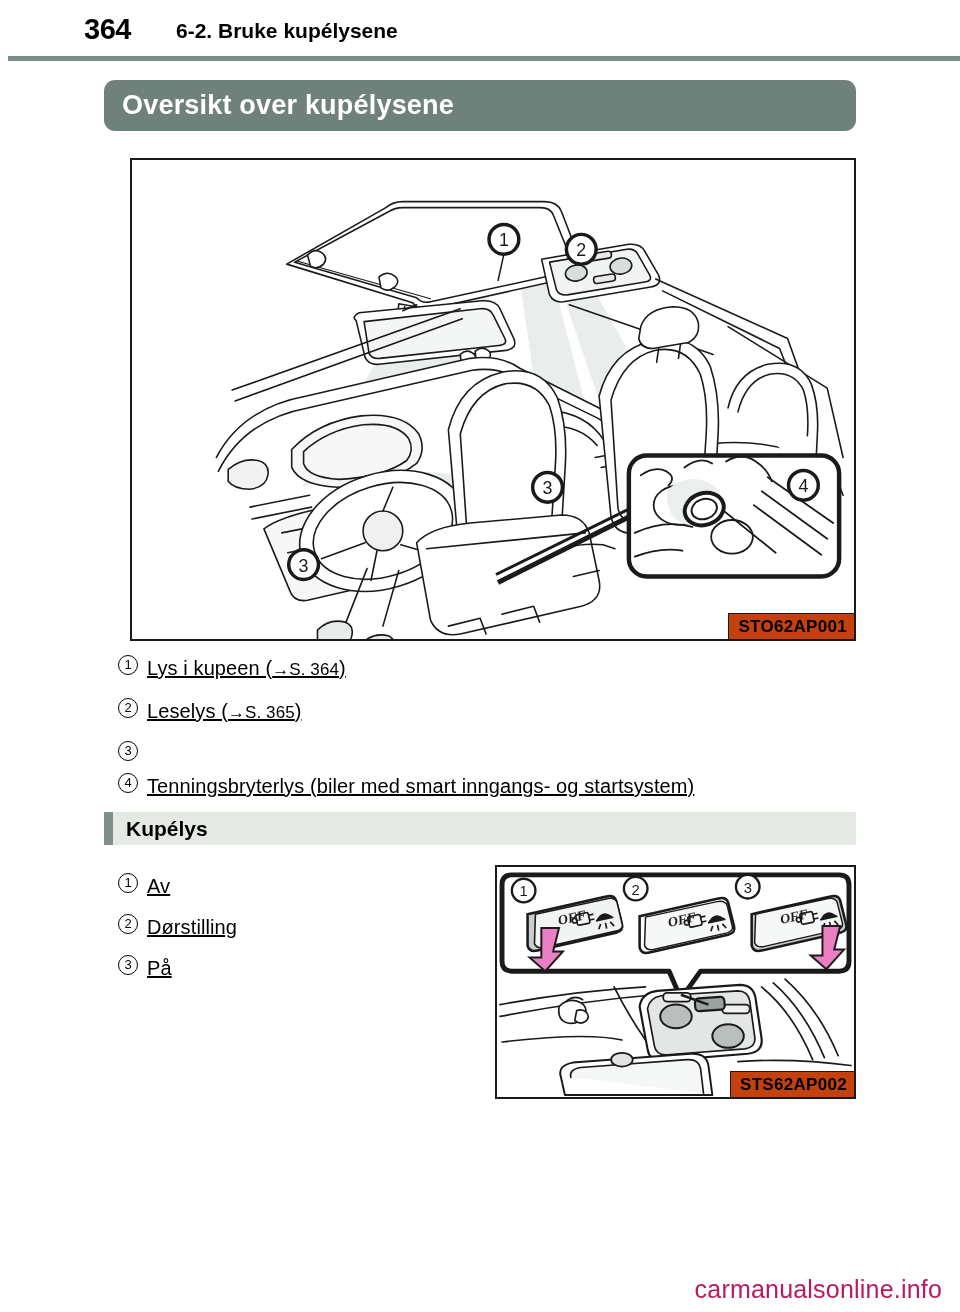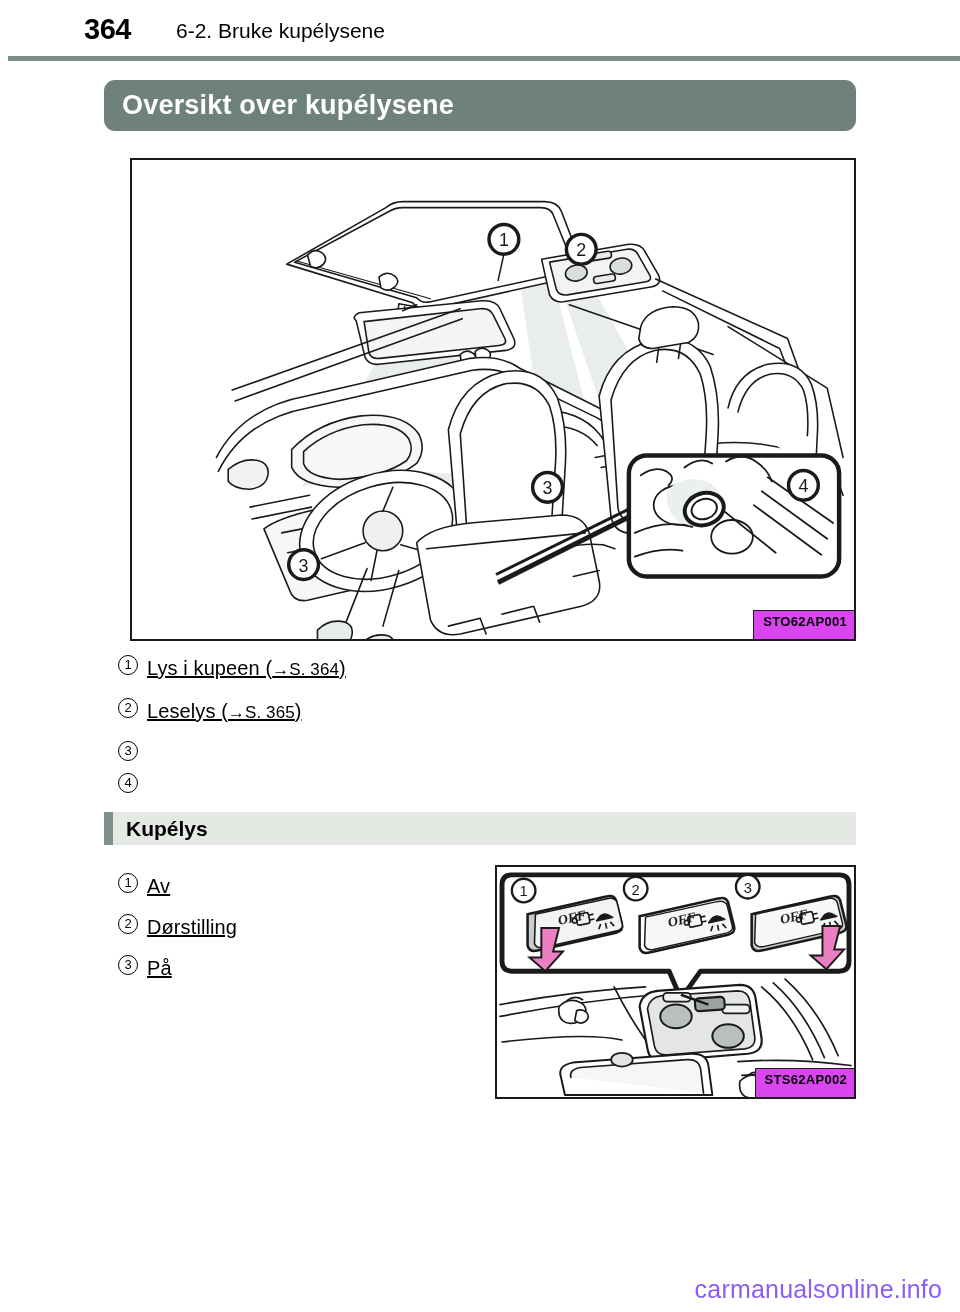--- a/index.html
+++ b/index.html
@@ -26,21 +26,21 @@
     position: absolute;
     left: 76px; top: 13px;
     font-size: 29px;
     font-weight: bold;
     letter-spacing: -0.5px;
   }
   .header-title {
     position: absolute;
     left: 168px; top: 19px;
     font-size: 21px;
-    font-weight: normal;
+    font-weight: bold;
   }
   .header-rule {
     position: absolute;
     left: 0; top: 56px;
     width: 960px; height: 5px;
     background: #7c8c86;
   }
 
   
   .title-band {
@@ -72,27 +72,27 @@
     left: 130px; top: 158px;
     width: 726px; height: 483px;
   }
   #figure-switch {
     left: 495px; top: 865px;
     width: 361px; height: 234px;
   }
   .figure-caption {
     position: absolute;
     right: 0; bottom: 0;
-    background: #d946ef;
+    background: #c2410c;
     border: 1px solid #1a1a1a;
     border-right: none;
     border-bottom: none;
-    font-size: 13px;
+    font-size: 17px;
     font-weight: bold;
-    padding: 3px 7px 10px 9px;
+    padding: 3px 7px 2px 9px;
     letter-spacing: 0.3px;
     font-family: "Liberation Sans", sans-serif;
   }
 
   .fig-svg { display: block; width: 100%; height: 100%; }
 
   
   .num-list {
     position: absolute;
     list-style: none;
@@ -148,21 +148,21 @@
     left: 22px; top: 5px;
     font-size: 21px;
     font-weight: bold;
   }
 
   
   .watermark {
     position: absolute;
     right: 18px; bottom: 8px;
     font-size: 25px;
-    color: #8b5cf6;
+    color: #be185d;
     letter-spacing: 0.2px;
   }
 </style>
 </head>
 <body>
 
 <div class="page-header">
   <div class="page-number">364</div>
   <div class="header-title">6-2. Bruke kupélysene</div>
   <div class="header-rule"></div>
@@ -332,20 +332,21 @@
   </li>
   <li class="num-item">
     <span class="num-circle">2</span>
     <span class="num-text"><span>Leselys (</span><span class="arrow-ref">→S. 365</span><span>)</span></span>
   </li>
   <li class="num-item">
     <span class="num-circle">3</span>
   </li>
   <li class="num-item">
     <span class="num-circle">4</span>
+    <span class="num-text">Tenningsbryterlys (biler med smart inngangs- og startsystem)</span>
   </li>
 </ul>
 
 <div class="subsection">
   <div class="subsection-accent"></div>
   <div class="subsection-text">Kupélys</div>
 </div>
 
 <ul class="num-list" id="list-kupelys">
   <li class="num-item">

